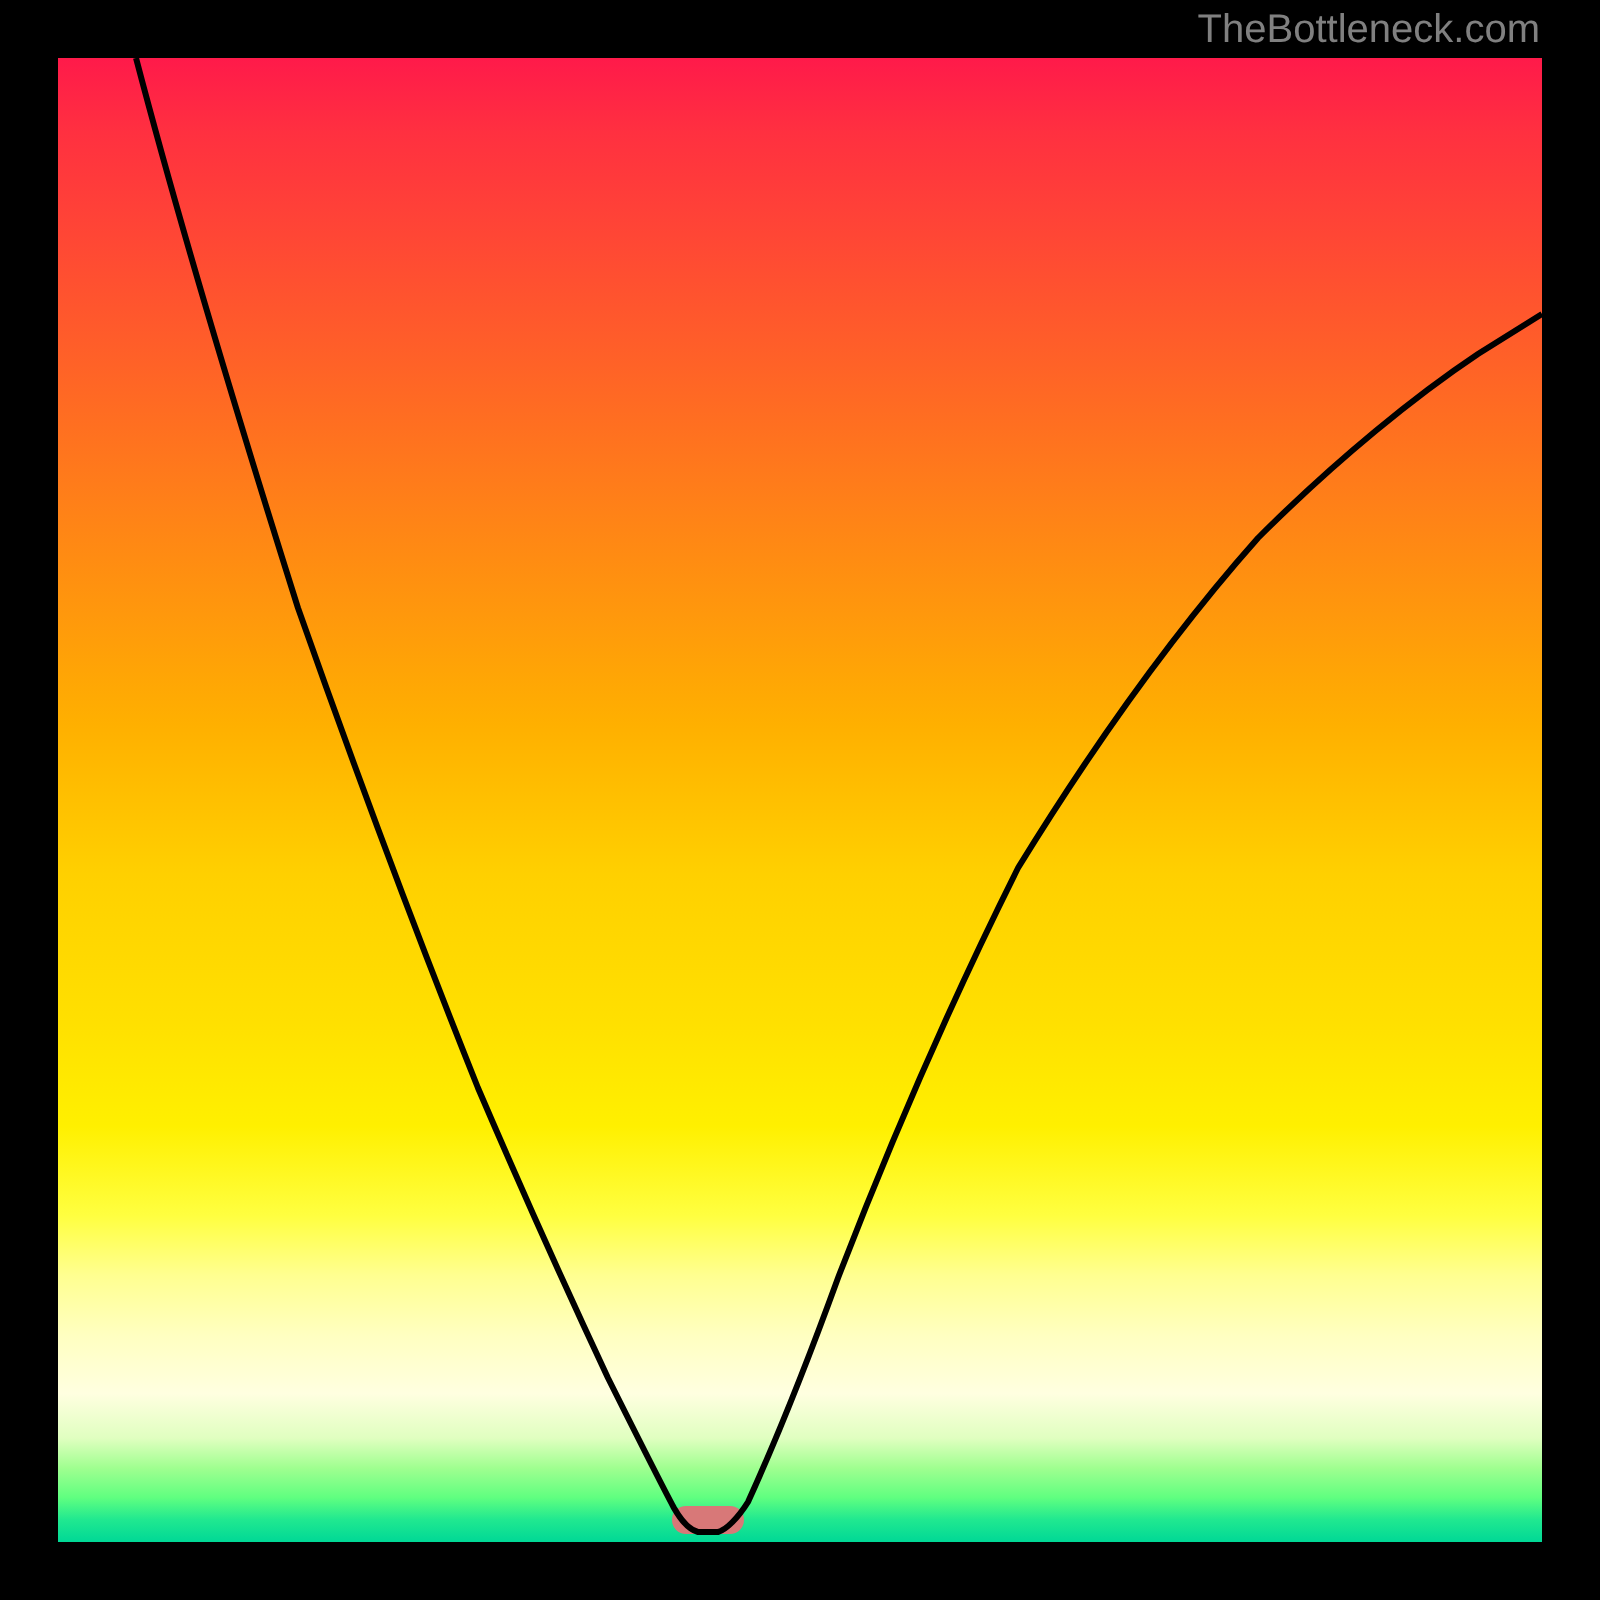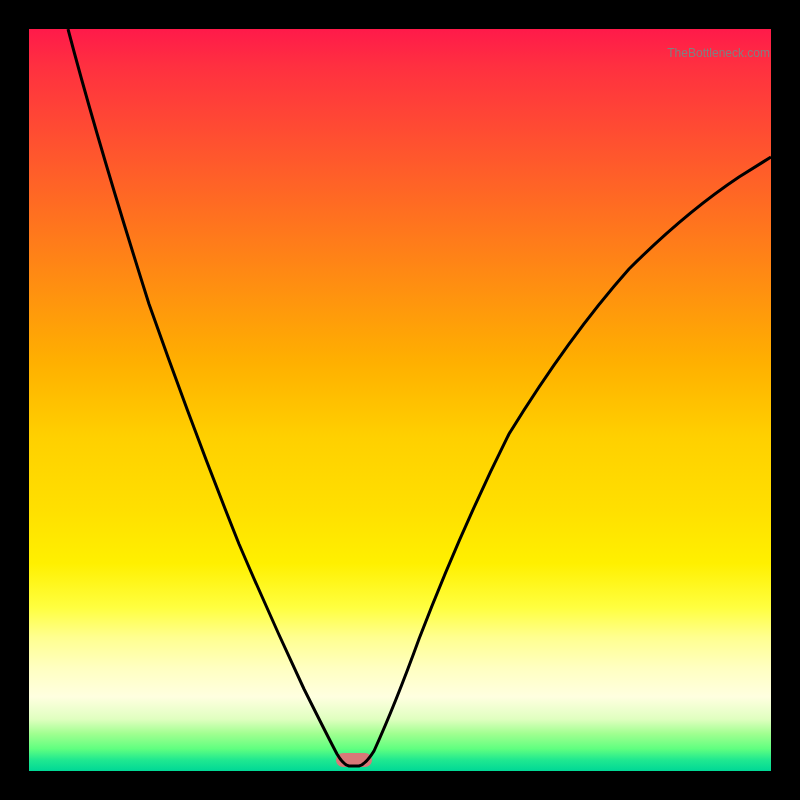--- a/index.html
+++ b/index.html
@@ -36,24 +36,23 @@
       #60ff80 97%,
       #20e890 98.5%,
       #00d896 100%
     );
   }
   .watermark {
     position: absolute;
     top: 4px;
     right: 30px;
     color: #808080;
-    font-size: 12px;
+    font-size: 20px;
     font-weight: normal;
     z-index: 10;
-    margin-top: 42px;
   }
   svg {
     position: absolute;
     left: 0;
     top: 0;
   }
 </style>
 </head>
 <body>
 

